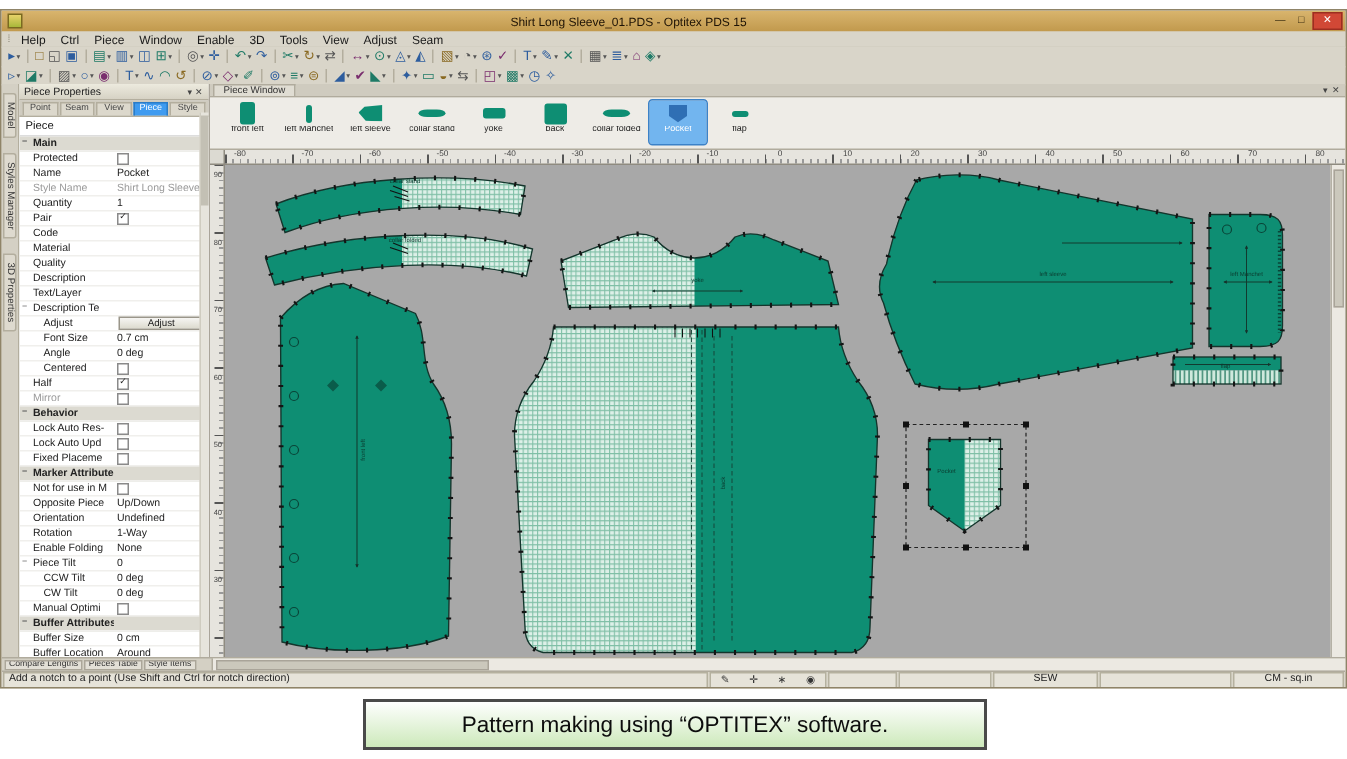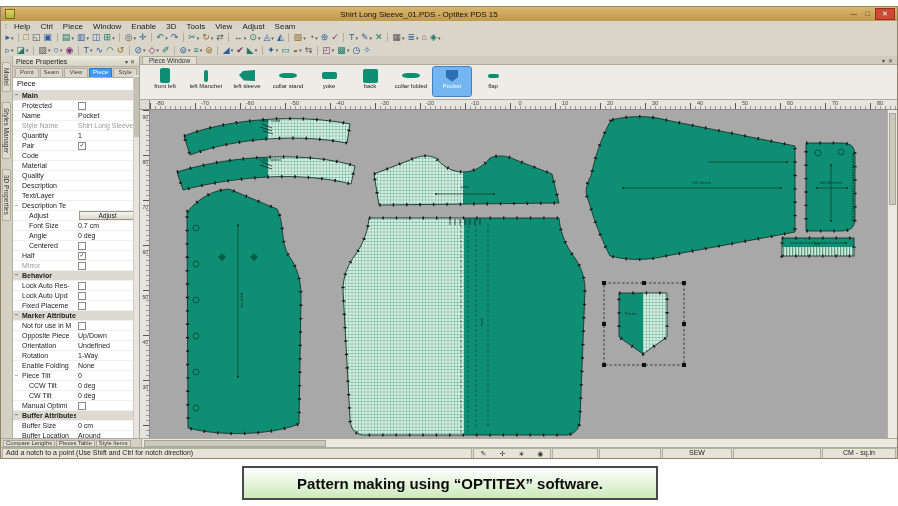--- a/index.html
+++ b/index.html
@@ -130,21 +130,21 @@
   .status-msg{flex:1;padding:0 3px;white-space:nowrap}
   .st-group{width:76px;flex:none;display:flex;justify-content:space-around;align-items:center}
   .st-ic{font-size:7px;color:#333;line-height:8px}
   .f1{width:44px;flex:none}.f2{width:60px;flex:none}
   .sew{width:68px;flex:none;text-align:center}
   .f3{width:86px;flex:none}
   .units{width:72px;flex:none;text-align:center}
   
   .caption{position:absolute;left:242px;top:466px;width:412px;height:30px;border:2px solid #4a4a4a;
            background:linear-gradient(#fefffe,#cde9bb);display:flex;align-items:center;
-           justify-content:center;font-weight:bold;font-size:15px;color:#0d0d0d}
+           justify-content:center;font-weight:normal;font-size:15px;color:#0d0d0d}
 </style>
 </head>
 <body>
 
 <div class="app">
 
   <div class="titlebar">
     <span class="app-ico"></span>
     <span class="title">Shirt Long Sleeve_01.PDS - Optitex PDS 15</span>
     <span class="win-btns">

